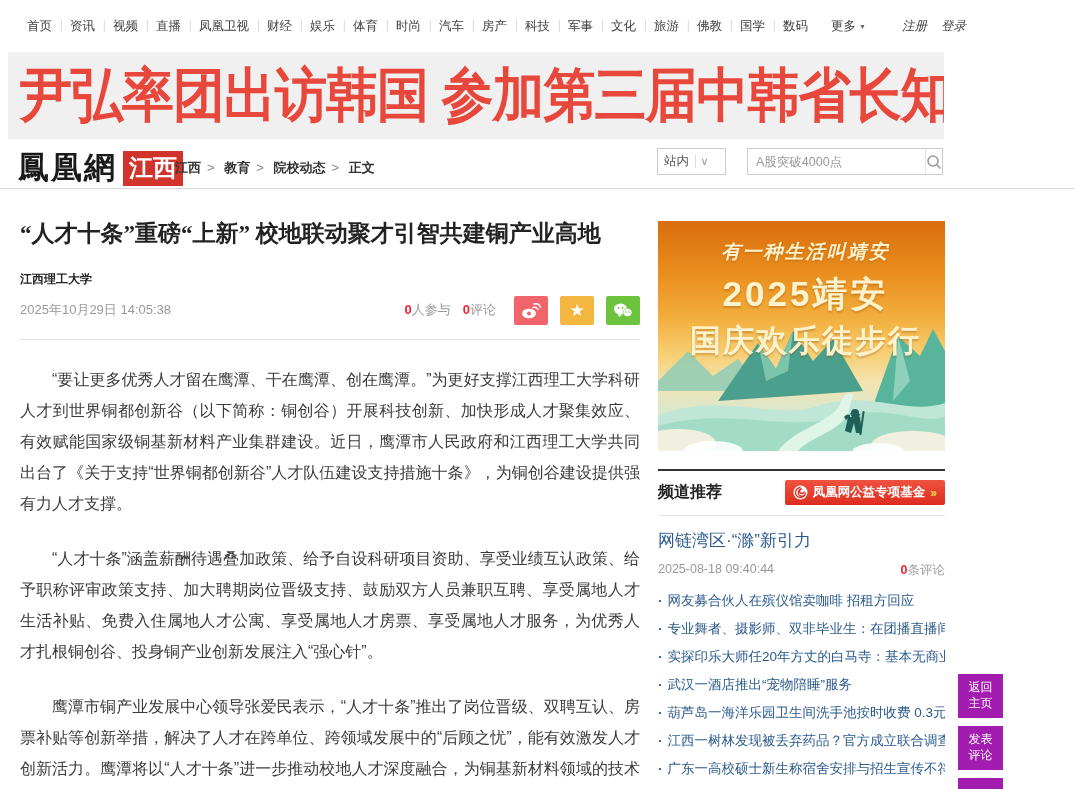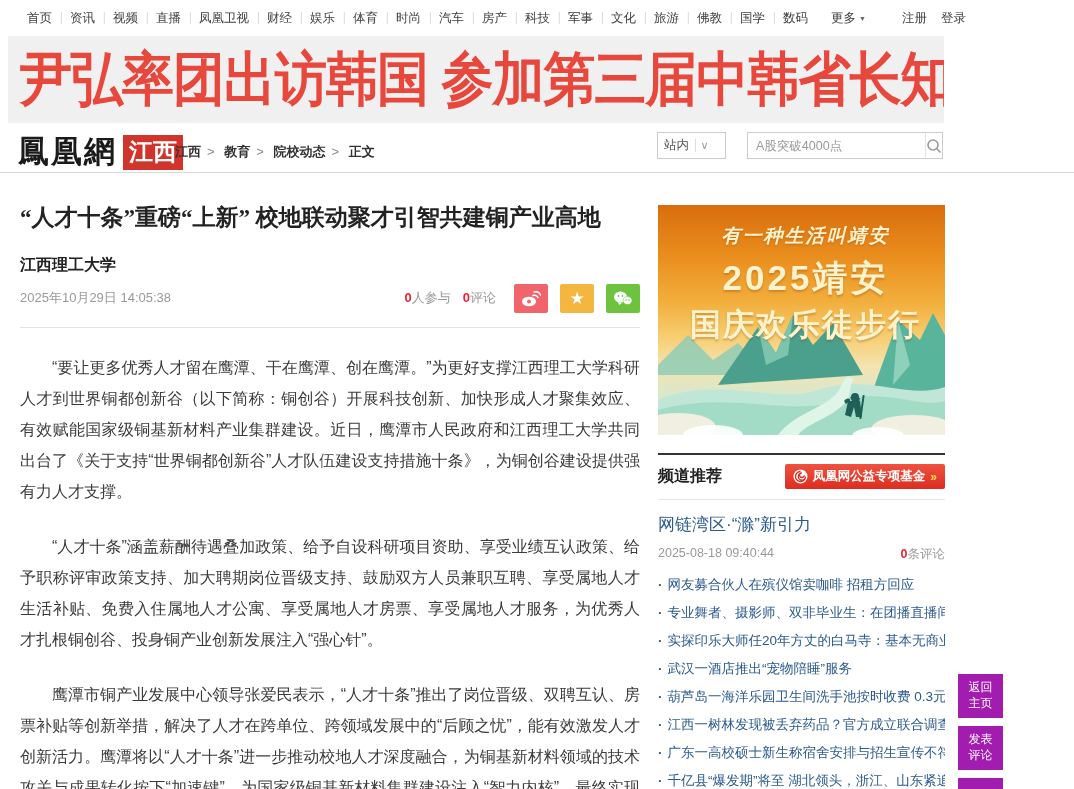--- a/index.html
+++ b/index.html
@@ -1,27 +1,27 @@
 <!DOCTYPE html>
 <html><head>
 <meta charset="utf-8">
 <style>
   * { margin:0; padding:0; box-sizing:border-box; }
   html,body { background:#fff; }
   body { font-family:"Liberation Sans","DejaVu Sans",sans-serif; }
   .page { position:relative; width:1074px; height:789px; overflow:hidden; background:#fff; }
 
   
-  .topnav { display:flex; align-items:center; height:36px; padding-left:18px; font-size:12.5px; color:#404040; }
+  .topnav { display:flex; align-items:center; height:52px; padding-left:18px; font-size:12.5px; color:#404040; }
   .nav-link { color:#404040; text-decoration:none; padding:0 9px; position:relative; cursor:pointer; white-space:nowrap; }
   .nav-link.sep::after { content:"|"; color:#dcdcdc; position:absolute; right:-2px; }
   .nav-more { margin-left:14px; cursor:pointer; white-space:nowrap; }
   .nav-more::after { content:"▼"; font-size:7px; color:#666; margin-left:3px; vertical-align:1px; }
   .nav-auth { margin-left:36px; display:flex; gap:14px; }
-  .nav-auth a { color:#404040; text-decoration:none; cursor:pointer; }
+  .nav-auth a { color:#404040; text-decoration:none; cursor:pointer;font-style:italic; }
 
   
   .banner { margin-left:8px; width:936px; height:87px; background:#f0f0f0; display:flex; align-items:center; overflow:hidden; }
   .banner-text { padding-left:12px; font-size:52px; font-weight:900; color:#e8473c; letter-spacing:-1px; white-space:nowrap; transform:scaleY(1.12); transform-origin:left center; }
 
   
   .header-row { position:relative; height:46px; margin-top:4px; border-bottom:1px solid #d9d9d9; }
   .logo { position:absolute; left:18px; top:4px; display:flex; align-items:center; }
   .logo-main { font-family:"Liberation Serif","DejaVu Serif",serif; font-size:31px; font-weight:700; color:#1a1a1a; letter-spacing:2px; }
   .logo-region { margin-left:6px; background:#d0342b; color:#fff; font-family:"Liberation Serif","DejaVu Serif",serif; font-size:24px; font-weight:700; padding:1px 6px 2px; }
@@ -34,21 +34,21 @@
   .scope-select .chev { border-left:1px solid #ddd; width:18px; text-align:center; color:#999; font-size:11px; }
   .search-box { margin-left:21px; width:196px; height:27px; border:1px solid #ccc; display:flex; align-items:center; }
   .search-box input { flex:1; border:none; outline:none; font-size:12.5px; color:#555; padding:0 8px; font-family:inherit; background:transparent; }
   .search-box input::placeholder { color:#999; }
   .search-btn { width:30px; height:100%; border-left:1px solid #e3e3e3; display:flex; align-items:center; justify-content:center; cursor:pointer; }
 
   
   .main { position:relative; }
   .left-col { position:absolute; left:20px; top:0; width:620px; }
   .article-title { font-size:23px; font-weight:700; color:#222; margin-top:30px; line-height:1.3;font-family:Liberation Serif, serif; }
-  .source { margin-top:22px; font-size:16px; font-weight:700; color:#222; }
+  .source { margin-top:22px; font-size:12px; font-weight:700; color:#222; }
   .meta-row { margin-top:8px; display:flex; align-items:center; }
   .date { font-size:13px; color:#999; }
   .stats { margin-left:auto; font-size:13px; color:#999; display:flex; gap:12px; }
   .stats b { color:#e23; font-weight:700; }
   .share-icons { margin-left:18px; display:flex; gap:12px; }
   .share-btn { width:34px; height:29px; border-radius:2px; display:flex; align-items:center; justify-content:center; cursor:pointer; }
   .share-weibo { background:#f2646b; }
   .share-fav { background:#f3b73f; color:#fff; font-size:17px; }
   .share-wechat { background:#6dc23e; }
   .meta-divider { margin-top:14px; border:none; border-top:1px solid #e3e3e3; }

